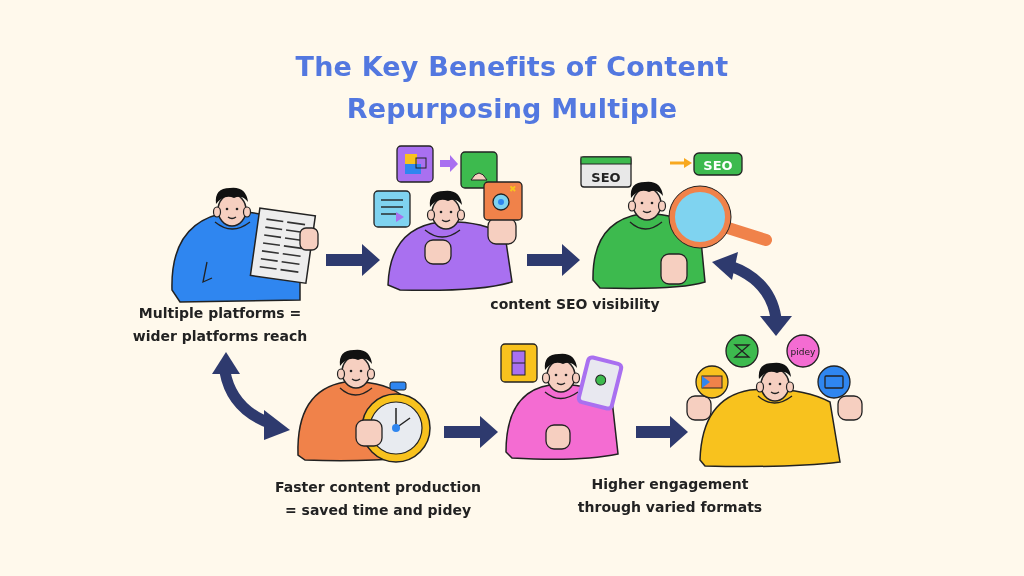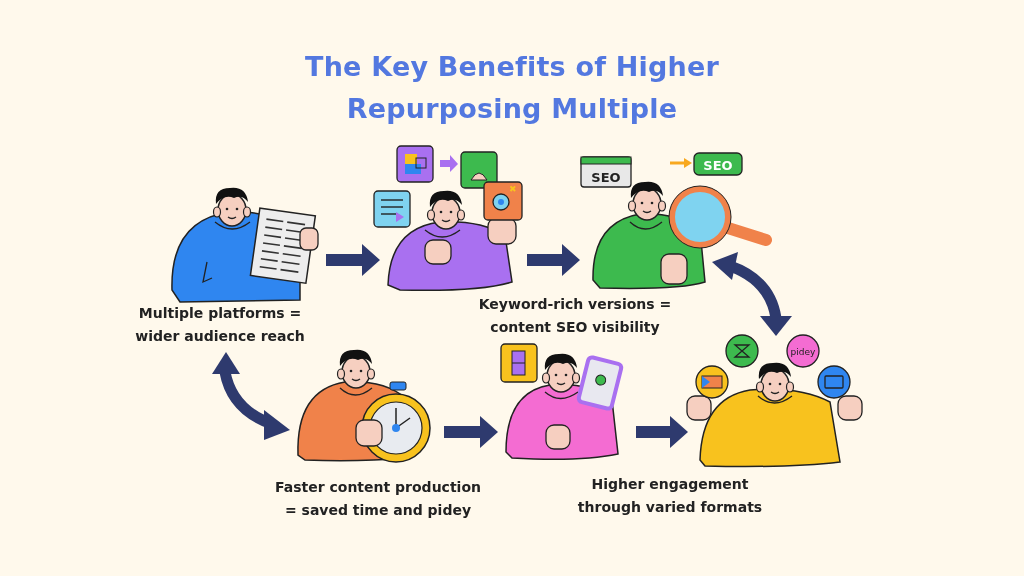--- a/index.html
+++ b/index.html
@@ -15,21 +15,21 @@
   .caption {
     position: absolute; text-align: center; color: #222; font-weight: bold;
     font-family: "DejaVu Sans", sans-serif; font-size: 14px; line-height: 23px;
   }
   svg.layer { position: absolute; left: 0; top: 0; }
 </style>
 </head>
 <body>
 
 <div class="title">
-  <div>The Key Benefits of Higher</div>
+  <div>The Key Benefits of Content</div>
   <div>Repurposing Multiple</div>
 </div>
 
 <svg class="layer" width="1024" height="576" viewBox="0 0 1024 576">
   <defs>
     <g id="face">
       <ellipse cx="0" cy="0" rx="14" ry="16" fill="#F6CFC0" stroke="#222" stroke-width="1.5"></ellipse>
       <circle cx="-5" cy="-1" r="1.3" fill="#222"></circle>
       <circle cx="5" cy="-1" r="1.3" fill="#222"></circle>
       <path d="M-4 7 Q0 10 4 7" stroke="#222" stroke-width="1.3" fill="none"></path>
@@ -169,24 +169,23 @@
       <path d="M702 376 L710 382 L702 388 Z" fill="#2F86F0"></path>
     <circle cx="803" cy="351" r="16" fill="#F46CD2" stroke="#222" stroke-width="1.3"></circle>
     <text x="803" y="355" font-size="9" fill="#222" text-anchor="middle" font-family="DejaVu Sans, sans-serif">pidey</text>
     <circle cx="834" cy="382" r="16" fill="#2F86F0" stroke="#222" stroke-width="1.3"></circle>
     <rect x="825" y="376" width="18" height="12" rx="1" fill="none" stroke="#222" stroke-width="1.3"></rect>
   </g>
 </svg>
 
 <div class="caption" style="left:120px; top:302px; width:200px;">
   <div>Multiple platforms =</div>
-  <div>wider audience reach</div>
+  <div>wider platforms reach</div>
 </div>
 <div class="caption" style="left:460px; top:293px; width:230px;">
-  <div>Keyword-rich versions =</div>
   <div>content SEO visibility</div>
 </div>
 <div class="caption" style="left:268px; top:476px; width:220px;">
   <div>Faster content production</div>
   <div>= saved time and pidey</div>
 </div>
 <div class="caption" style="left:570px; top:473px; width:200px;">
   <div>Higher engagement</div>
   <div>through varied formats</div>
 </div>

